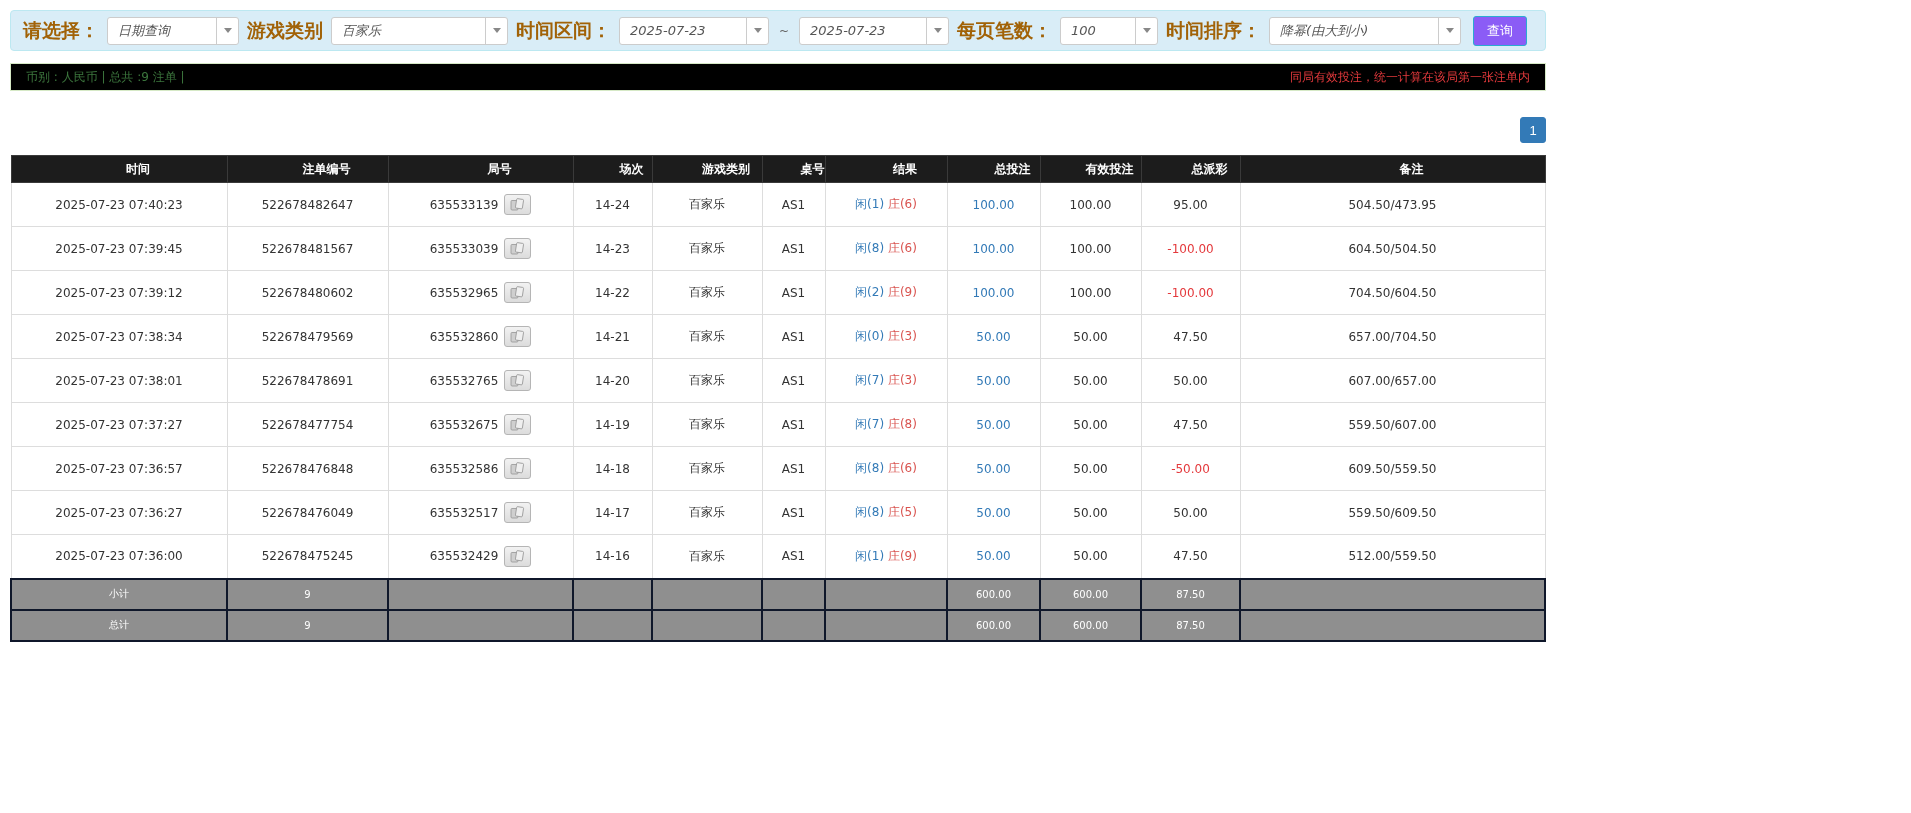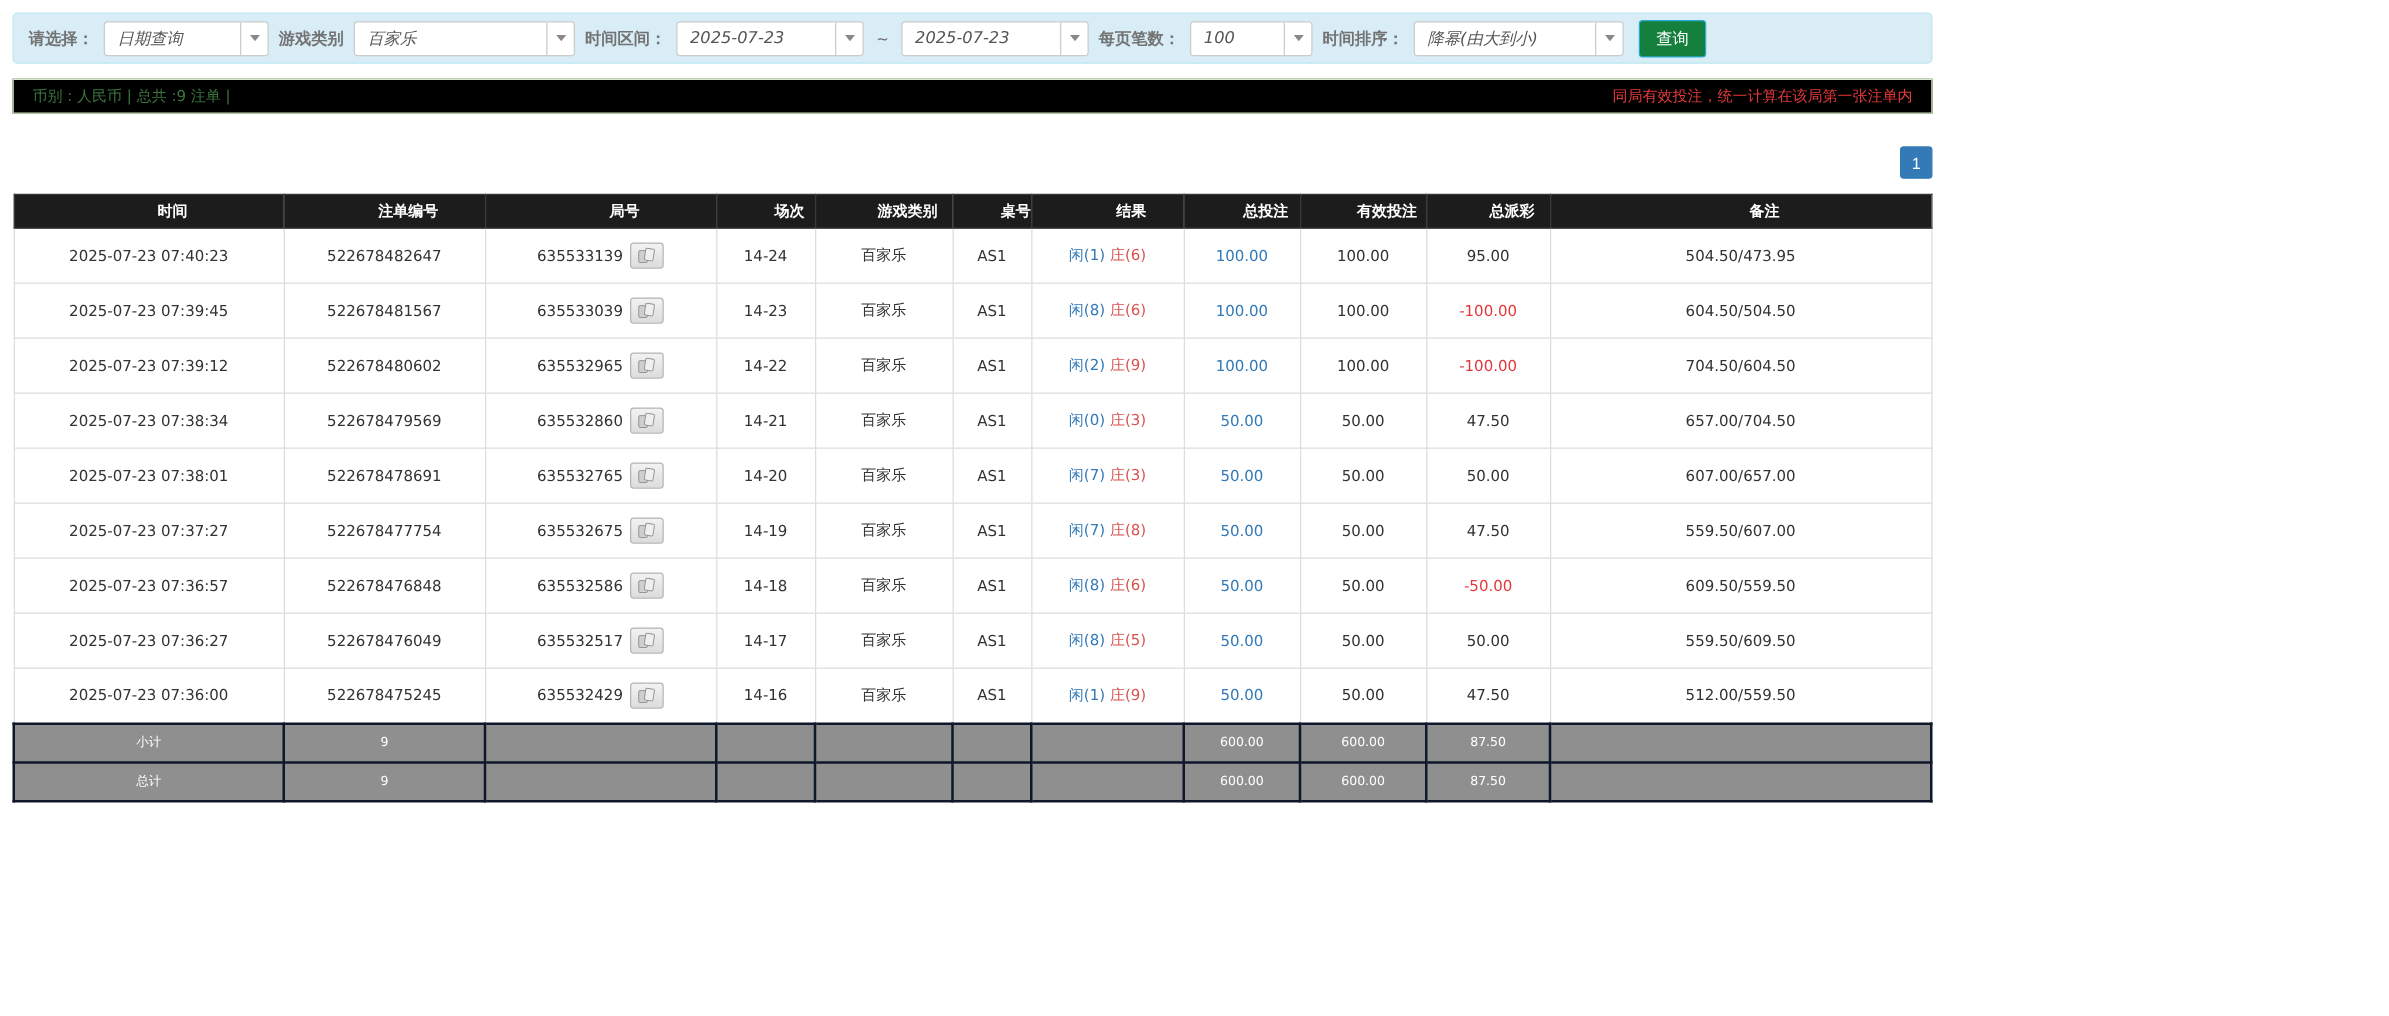--- a/index.html
+++ b/index.html
@@ -18,21 +18,21 @@
     background: #d9edf7;
     border: 1px solid #bce8f1;
     border-radius: 4px;
     height: 41px;
     display: flex;
     align-items: center;
     padding: 0 12px;
     gap: 8px;
     white-space: nowrap;
   }
-  .flabel { color: #737373; font-weight: bold; font-size: 13px; text-align: right; }
+  .flabel { color: #a16207; font-weight: bold; font-size: 19px; text-align: right; }
   .select {
     background: #fff;
     border: 1px solid #ccc;
     border-radius: 3px;
     height: 28px;
     display: inline-flex;
     align-items: center;
     cursor: pointer;
     color: #555;
     font-size: 13px;
@@ -45,21 +45,21 @@
     display: flex; align-items: center; justify-content: center;
   }
   .caret {
     width: 0; height: 0;
     border-left: 4px solid transparent;
     border-right: 4px solid transparent;
     border-top: 5px solid #888;
   }
   .tilde { color: #666; padding: 0 2px; }
   .btn-search {
-    background: #15803d;
+    background: #8b5cf6;
     border: 1px solid #2aabd2;
     color: #fff;
     font-size: 13px;
     border-radius: 3px;
     height: 30px;
     padding: 0 13px;
     cursor: pointer;
     margin-left: 4px;
   }
 
@@ -174,21 +174,21 @@
 
     <span class="flabel">每页笔数：</span>
     <div class="select" style="width:98px">
       <span class="txt">100</span>
       <span class="caret-box">
           <span class="caret"></span>
         </span>
     </div>
 
     <span class="flabel">时间排序：</span>
-    <div class="select" style="width:168px">
+    <div class="select" style="width:192px">
       <span class="txt">降幂(由大到小)</span>
       <span class="caret-box">
           <span class="caret"></span>
         </span>
     </div>
 
     <button class="btn-search">查询</button>
   </div>
 
   <div class="info-bar">

